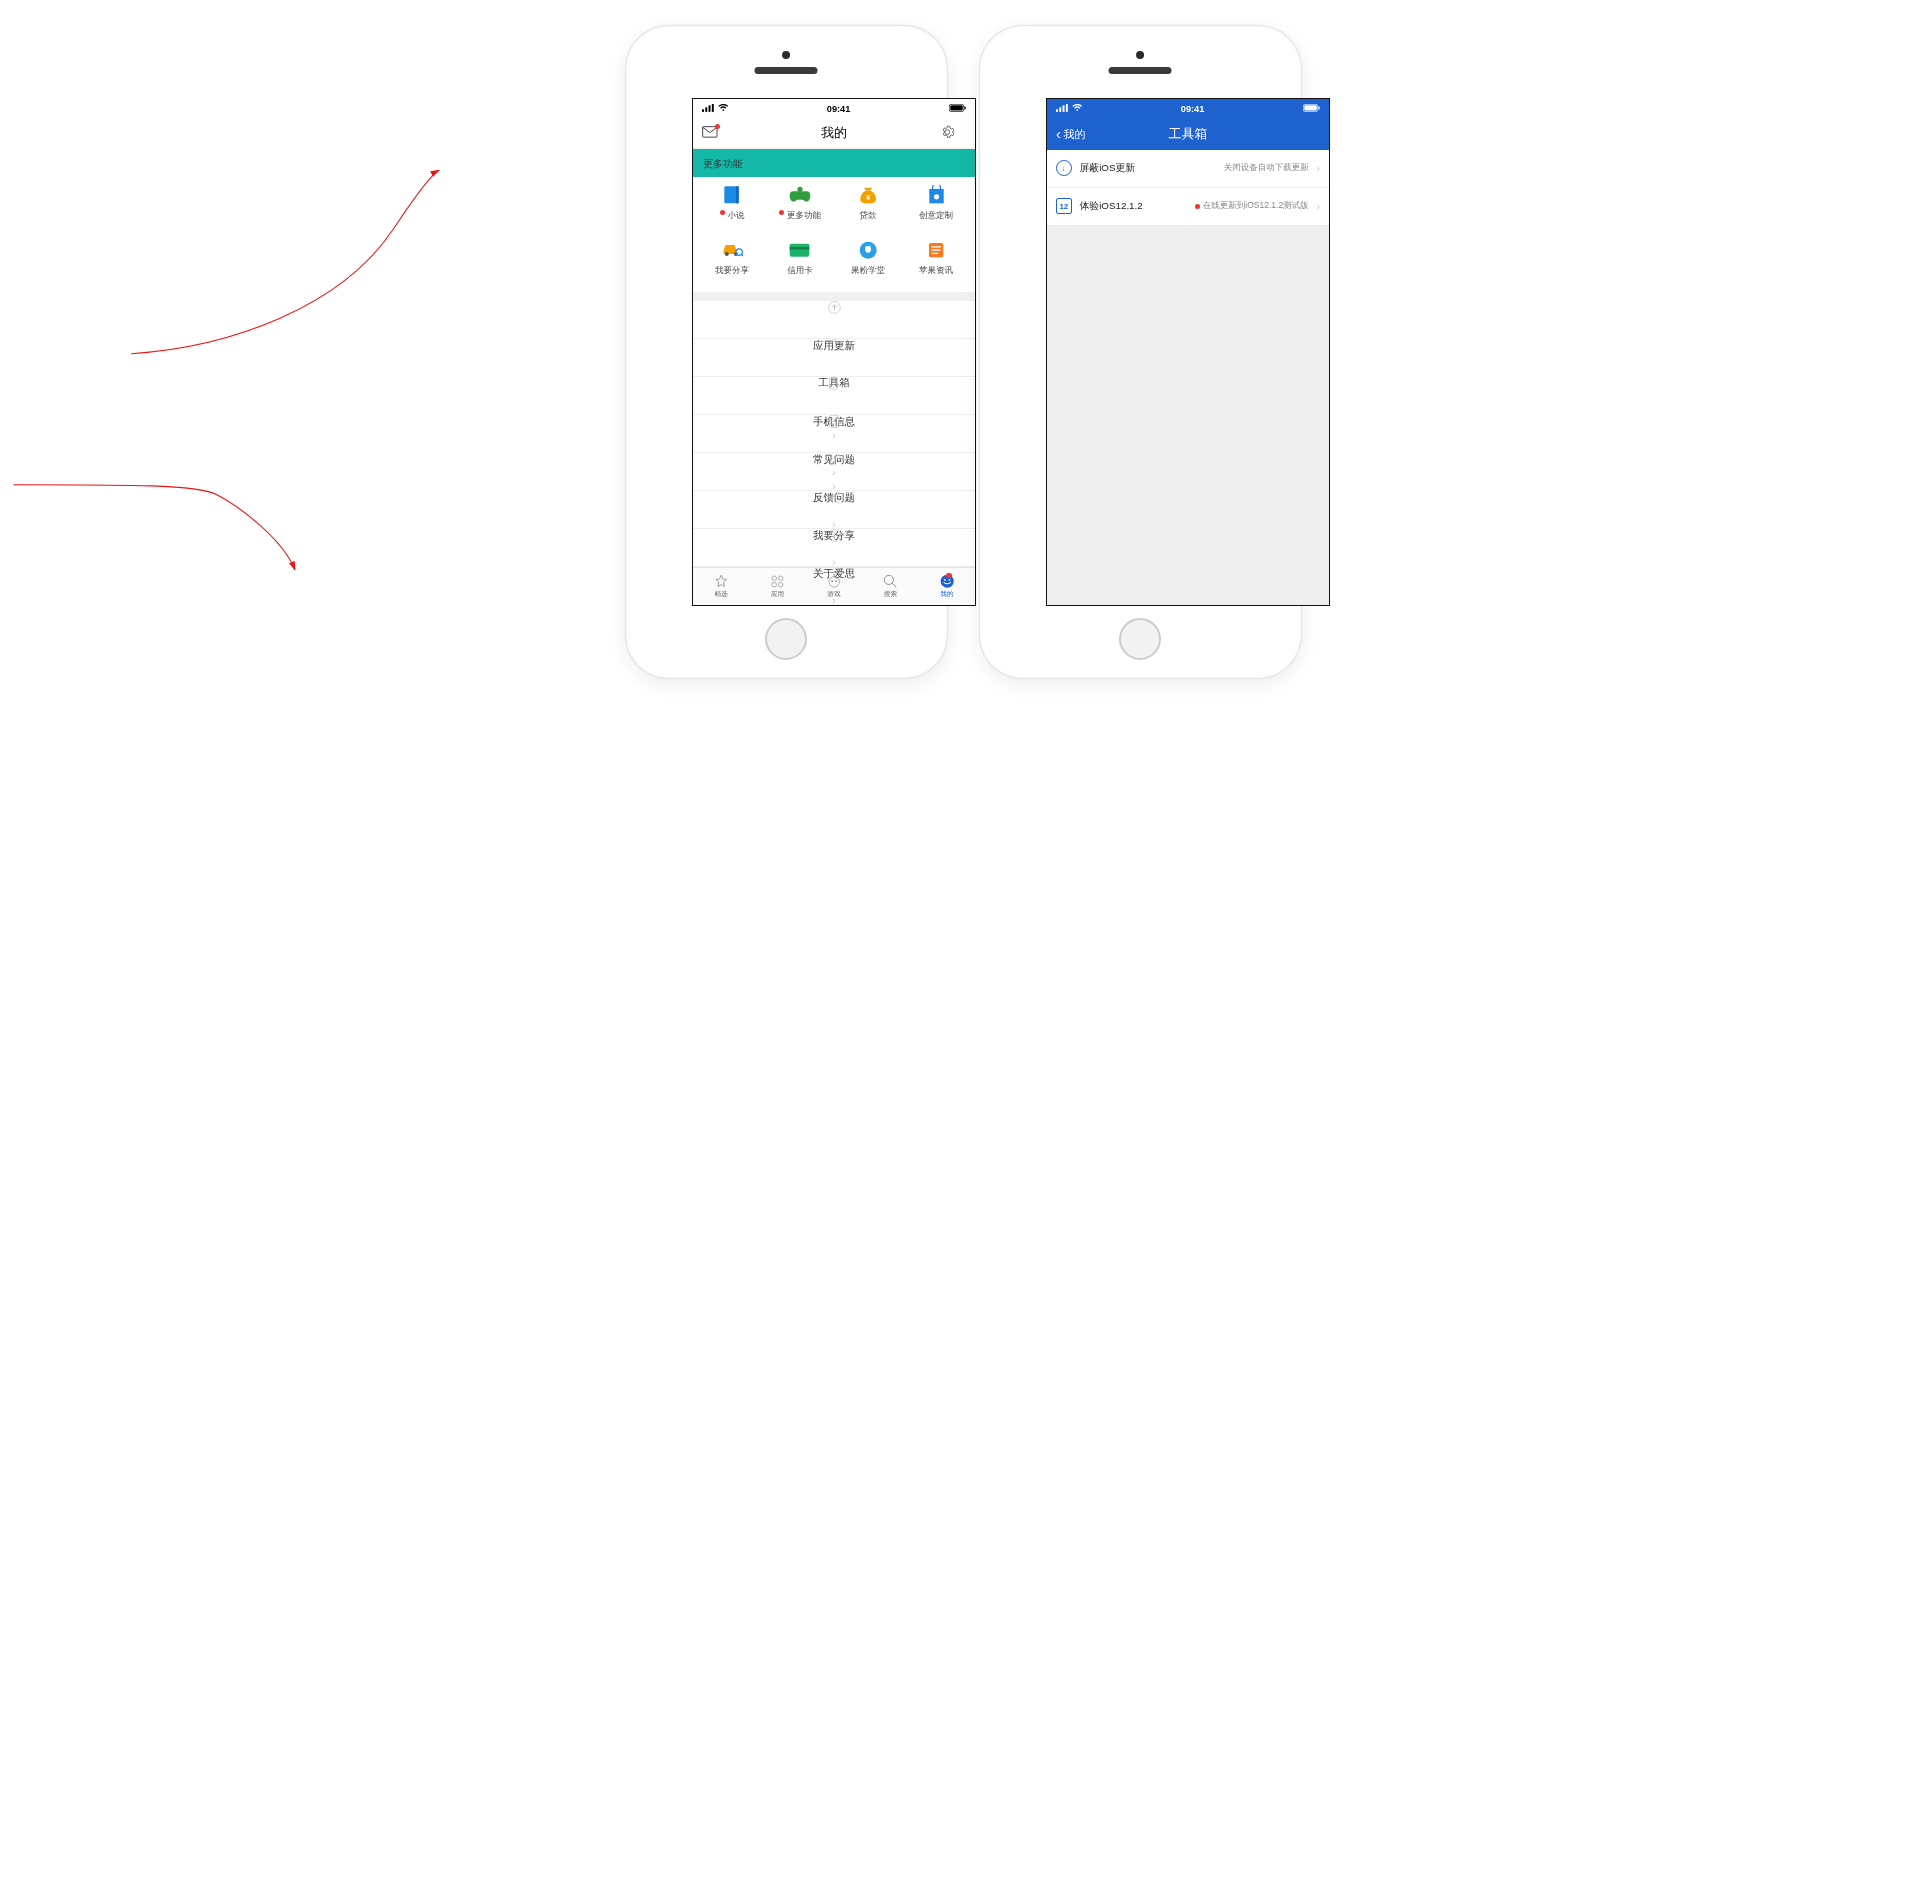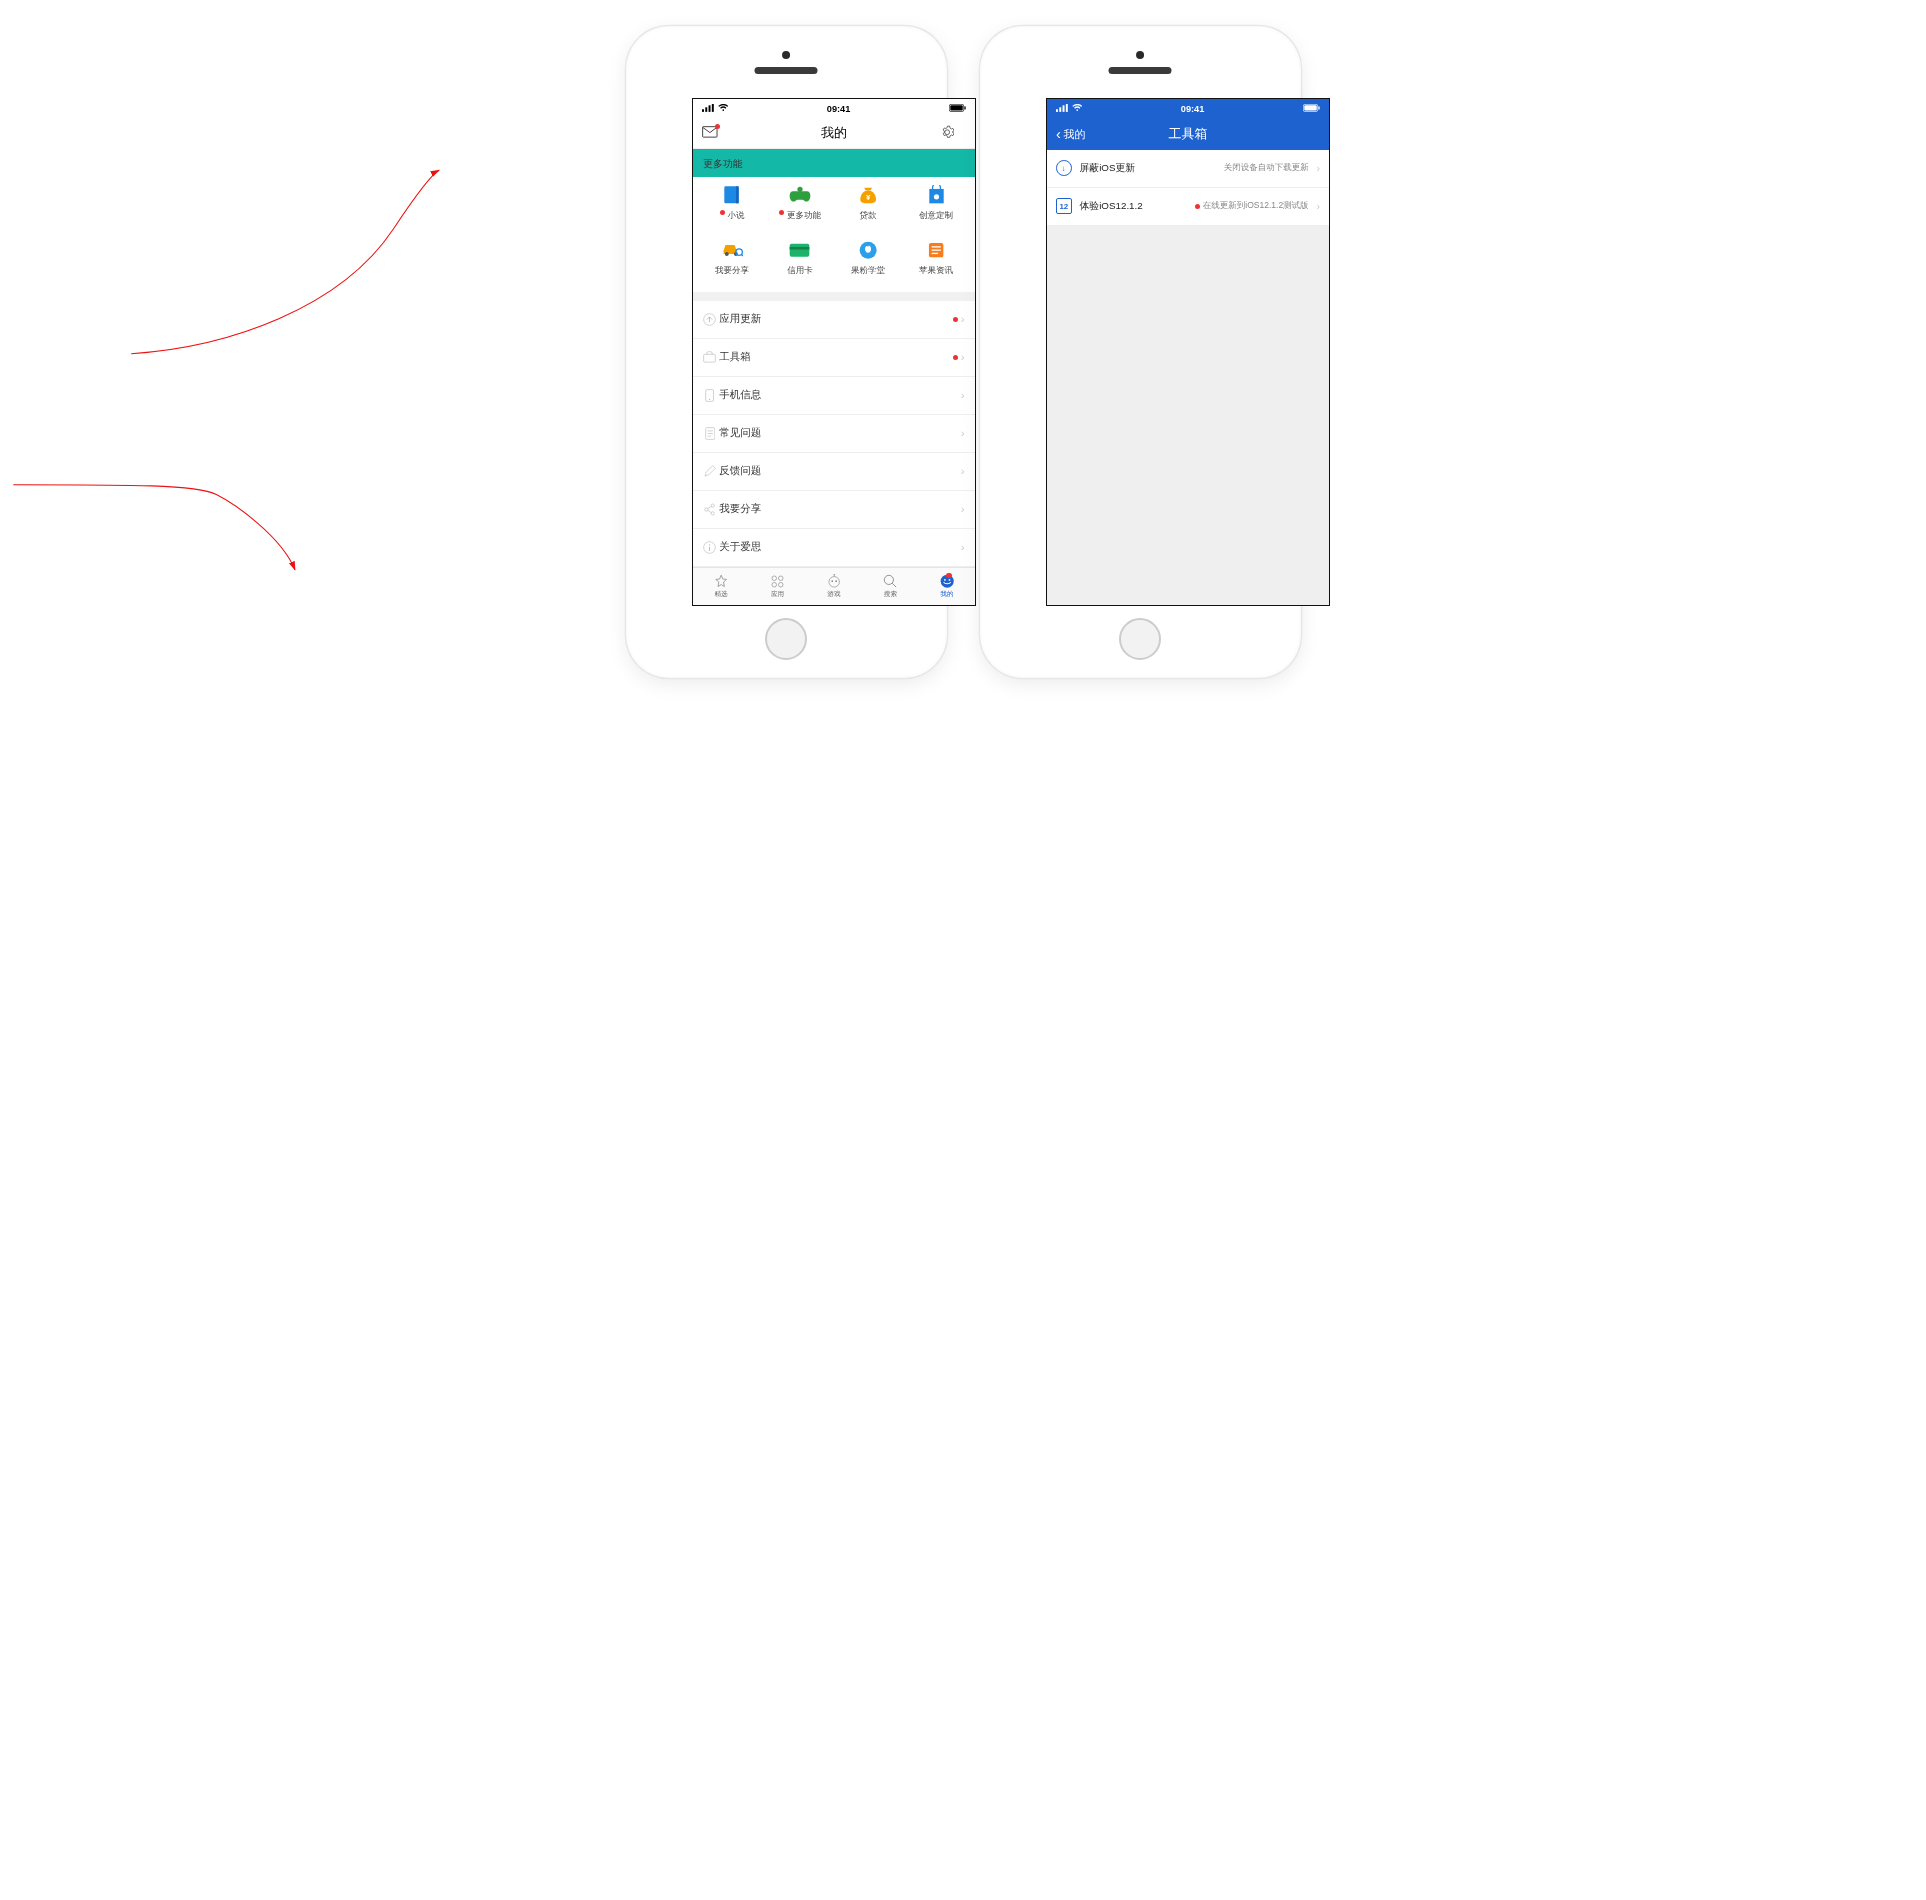--- a/index.html
+++ b/index.html
@@ -104,22 +104,23 @@
   .grid-item {
     display:flex; flex-direction:column; align-items:center; gap:5.2px;
     font-size:8.5px; color:#444; position:relative;
   }
   .grid-item .lbl { display:flex; align-items:flex-start; gap:2.6px; }
   .grid-icon { width:23.6px; height:21px; display:flex; align-items:center; justify-content:center; }
   .gap-strip { height:9.2px; background:#f1f1f1; }
   .list { background:#fff; }
   .list-item {
     height:38px; display:flex; align-items:center; padding:0 10.5px;
-    border-bottom:0.7px solid #eee; font-size:10.5px; color:#333; gap:3px;
+    border-bottom:0.7px solid #eee; font-size:10.5px; color:#333; gap:25px;
     position:relative;
+    flex-direction:column;
   }
   .list-item .spacer { flex:1; }
   .list-item .chev { color:#ccc; font-size:11.8px; }
   .list-icon { width:13px; height:13px; display:flex; align-items:center; justify-content:center; color:#bbb; }
   .tabbar {
     height:39px; background:#fafafa; border-top:0.7px solid #e5e5e5;
     display:flex; justify-content:space-around; align-items:center;
     margin-top:auto;
   }
   .tab {

